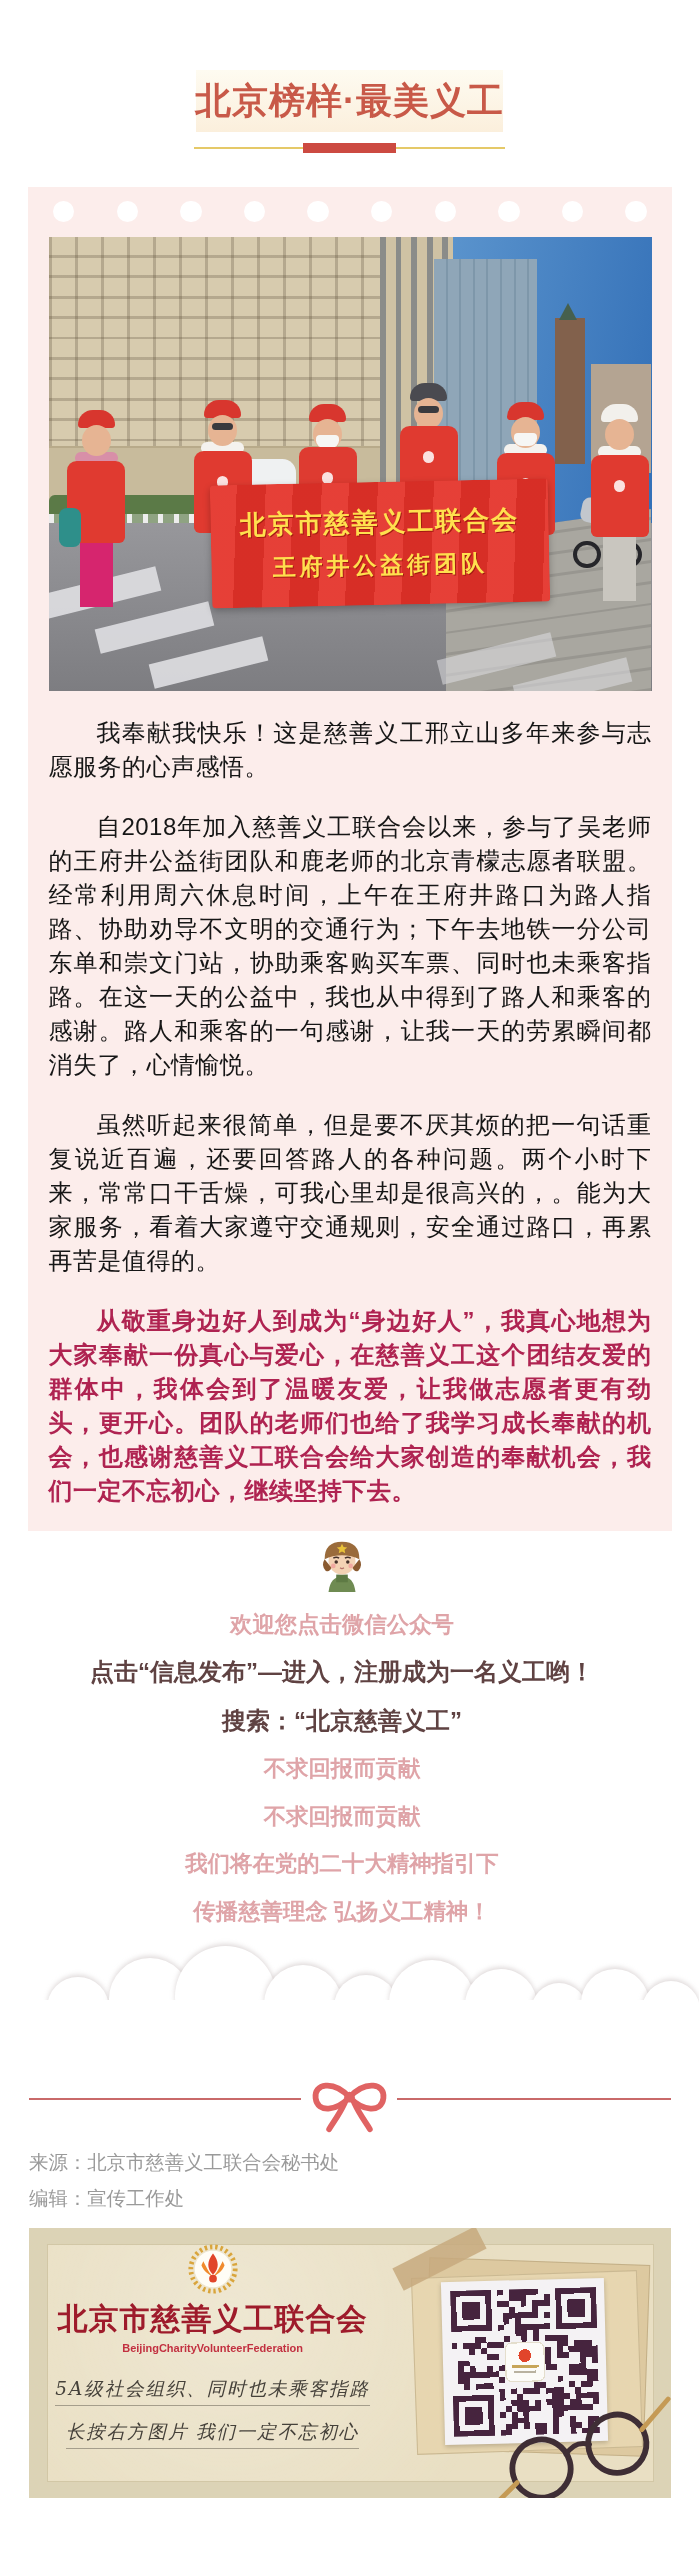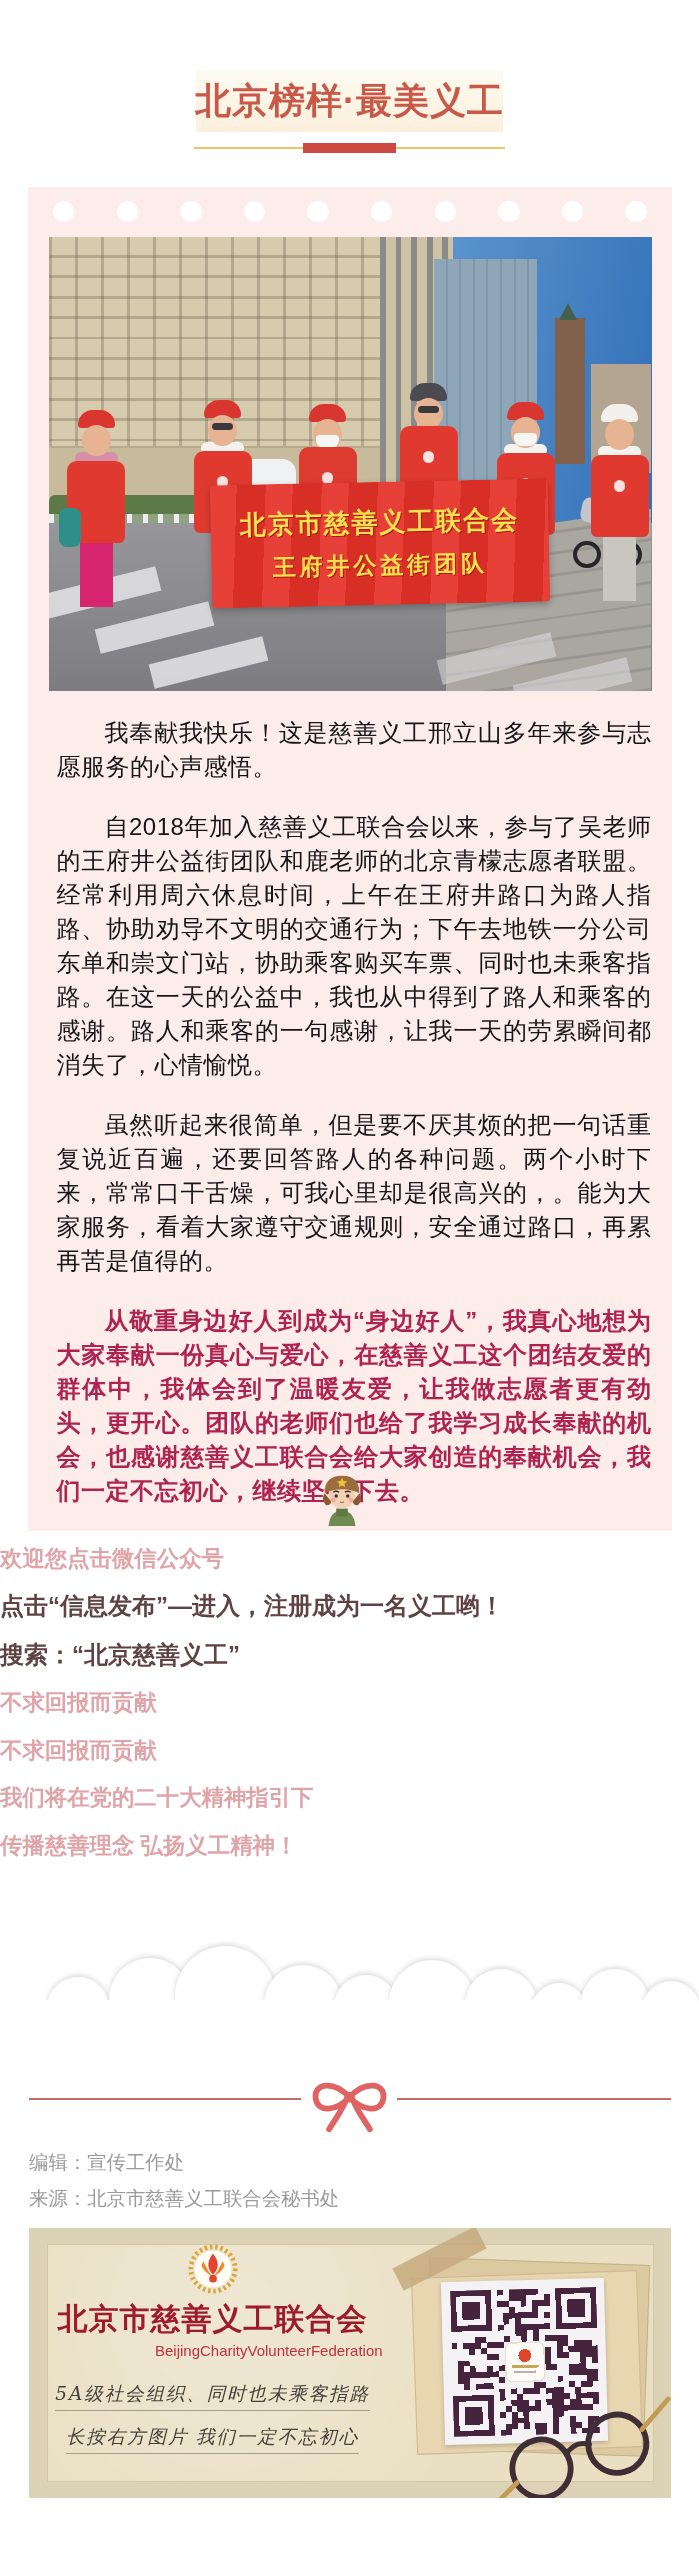--- a/index.html
+++ b/index.html
@@ -63,27 +63,27 @@
   .backpack{position:absolute;left:-7.8px;top:47px;width:21.4px;height:39px;background:#2E8F8A;border-radius:7.8px;}
 
   .banner{position:absolute;left:27%;top:54%;width:56%;height:27%;background:
       repeating-linear-gradient(93deg,rgba(255,255,255,.07) 0 27px,rgba(0,0,0,.06) 27px 56px),#E43128;
       transform:rotate(-1.2deg);border-radius:3.9px;z-index:2;box-shadow:0 2.9px 7.8px rgba(0,0,0,.25);
       display:flex;flex-direction:column;align-items:center;justify-content:center;gap:9.7px;}
   .banner .l1{font-size:26px;font-weight:900;color:#FFE04E;letter-spacing:1.9px;text-shadow:1px 1px 0 #A31A12;white-space:nowrap;}
   .banner .l2{font-size:23px;font-weight:900;color:#FFE04E;letter-spacing:3.9px;text-shadow:1px 1px 0 #A31A12;white-space:nowrap;}
 
   
-  .article{padding:25px 20.4px 0 20.4px;margin-left:8px;}
+  .article{padding:25px 20.4px 0 20.4px;}
   .article p{margin:0 0 26px 0;font-size:24px;line-height:34px;color:#161616;text-indent:2em;
              text-align:justify;letter-spacing:0.5px;}
   .article p.highlight{color:#AF2351;font-weight:bold;}
 
   
-  .promo{position:absolute;left:0;top:1468px;width:684px;}
+  .promo{position:absolute;left:0;top:1534px;width:684px;text-align:center;}
   .promo .avatar{width:54px;height:58px;margin:0 auto 5.8px auto;}
   .promo .pink{color:#DFA4A8;font-size:22.4px;margin:16.5px 0;font-weight:bold;}
   .promo .dark{color:#5F4242;font-size:24px;margin:16.5px 0;font-weight:900;}
 
   
   .clouds{position:absolute;left:0;top:1944px;width:700px;height:76px;}
   .clouds i{position:absolute;border-radius:50%;background:#fff;box-shadow:0 -1.9px 5.8px rgba(175,160,160,.40);}
 
   
   .bowline{position:absolute;left:0;top:2072px;width:700px;height:62px;}
@@ -94,21 +94,21 @@
   .credits{position:absolute;left:29px;top:2144px;width:642px;color:#9A9A9A;font-size:19.4px;line-height:36px;}
 
   
   .footer{position:absolute;left:29px;top:2228px;width:642px;height:270px;background:#DCD3B6;overflow:hidden;}
   .footer .inner{position:absolute;left:17.5px;top:15.6px;right:17.5px;bottom:15.6px;background:
       radial-gradient(circle at 30% 30%,rgba(255,255,255,.25),transparent 60%),#E9DFC3;
       border:1px solid #D2C7A6;}
   .f-left{position:absolute;left:13.6px;top:7.8px;width:340px;text-align:center;}
   .f-left .logo{width:54px;height:54px;margin:5.8px auto 3.9px auto;}
   .org-cn{font-size:30px;font-weight:900;color:#9E1B2B;white-space:nowrap;letter-spacing:1px;}
-  .org-en{font-size:15px;font-weight:normal;color:#C23040;margin-top:1.9px;text-align:right;}
+  .org-en{font-size:11px;font-weight:bold;color:#C23040;margin-top:1.9px;}
   .tagline{display:inline-block;font-family:"DejaVu Serif","Liberation Serif",serif;font-style:italic;
       font-size:18.5px;color:#45413A;letter-spacing:1.9px;border-bottom:1px solid #A59E8C;padding-bottom:3.9px;white-space:nowrap;}
   .tag1{margin-top:21.4px;} .tag2{margin-top:13.6px;}
   .stack{position:absolute;right:9.7px;top:19.4px;width:253px;height:214px;}
   .sheet{position:absolute;background:#E2CFA9;border:1px solid rgba(120,100,60,.25);}
   .s1{left:17.5px;top:13.6px;width:219px;height:190px;transform:rotate(2deg);background:#DDC9A0;}
   .s2{left:5.8px;top:27px;width:224px;height:175px;transform:rotate(-2deg);background:#E7D6B0;}
   .tape{position:absolute;left:-15.6px;top:-1.9px;width:93px;height:25px;background:#C7A97E;opacity:.85;transform:rotate(-27deg);}
   .qrcard{position:absolute;left:35px;top:33px;width:163px;height:163px;background:#F4F2F4;transform:rotate(-1.5deg);
       box-shadow:0 1.9px 5.8px rgba(0,0,0,.2);display:flex;align-items:center;justify-content:center;}
@@ -289,22 +289,22 @@
         <path d="M47,26 C30,8 10,12 12,27 C14,43 34,40 47,26 Z"></path>
         <path d="M47,26 C64,8 84,12 82,27 C80,43 60,40 47,26 Z"></path>
         <path d="M42,32 C36,45 30,52 26,59"></path>
         <path d="M52,32 C58,45 64,52 68,59"></path>
       </g>
       <circle cx="47" cy="26" r="5.5" fill="#E06363"></circle>
     </svg>
   </div>
 
   <div class="credits">
+    <div>来源：北京市慈善义工联合会秘书处</div>
     <div>编辑：宣传工作处</div>
-    <div>来源：北京市慈善义工联合会秘书处</div>
   </div>
 
   <div class="footer">
     <div class="inner"></div>
     <div class="f-left">
       <div class="logo">
         <svg viewBox="0 0 56 56" width="54" height="54">
           <circle cx="28" cy="28" r="23" fill="none" stroke="#D9A53C" stroke-width="5" stroke-dasharray="2.5,3"></circle>
           <circle cx="28" cy="28" r="19" fill="#FFFDF6"></circle>
           <path d="M28,12 C22,20 21,27 28,34 C35,27 34,20 28,12 Z" fill="#E1452B"></path>

